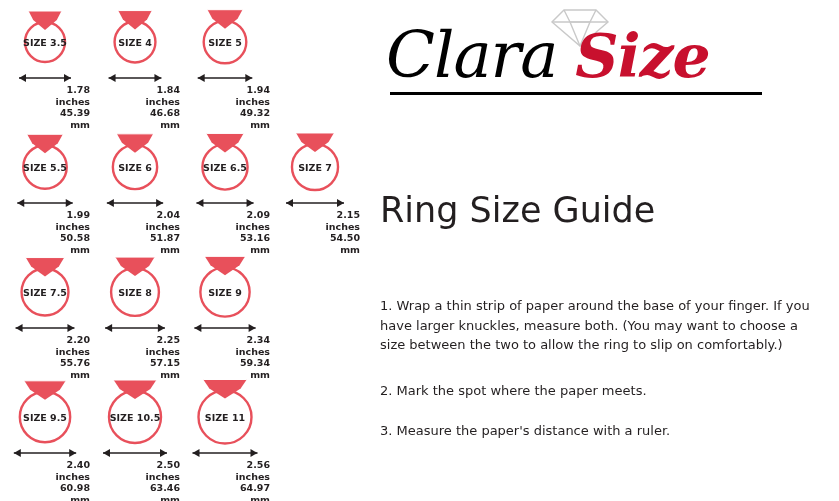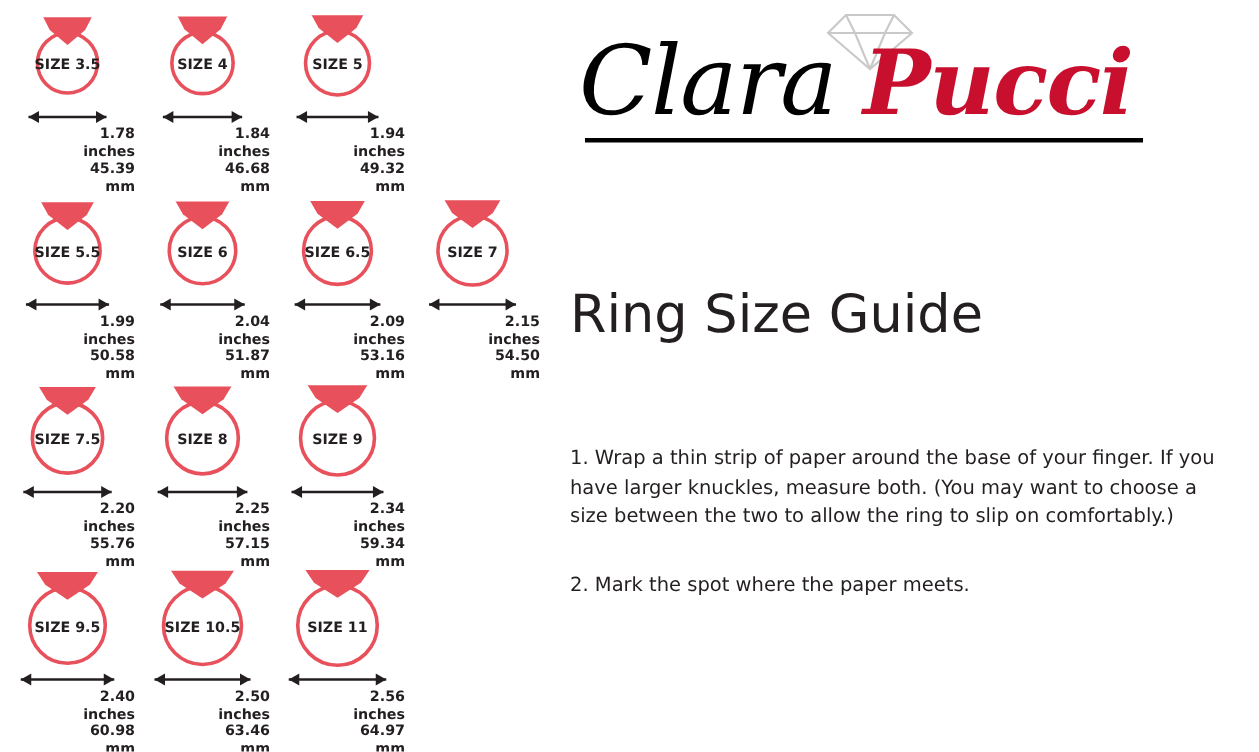--- a/index.html
+++ b/index.html
@@ -363,23 +363,24 @@
     <svg width="400" height="96" viewBox="0 0 400 96" style="position:absolute; left:0; top:0;">
       <g transform="translate(172,2)" fill="none" stroke="#c9c9c9" stroke-width="1.4">
         <path d="M12 4 L44 4 L56 16 L28 40 L0 16 Z"></path>
         <path d="M0 16 L56 16"></path>
         <path d="M12 4 L18 16 L28 40"></path>
         <path d="M44 4 L38 16 L28 40"></path>
         <path d="M18 16 L38 16"></path>
       </g>
     </svg>
     <div style="position:absolute; left:6px; top:14px;">
-      <span class="brand-clara">Clara</span><span style="display:inline-block;width:18px;"></span><span class="brand-pucci">Pucci</span>
+      <span class="brand-clara">Clara</span><span style="display:inline-block;width:18px;"></span><span class="brand-pucci">Size</span>
     </div>
     <div class="brand-line"></div>
   </div>
 
   <div id="guide-title">Ring Size Guide</div>
 
   <div class="guide-step" style="top:252px;">1.  Wrap a thin strip of paper around the base of your finger. If you have larger knuckles, measure both. (You may want to choose a size between the two to allow the ring to slip on comfortably.)</div>
   <div class="guide-step" style="top:337px;">2.  Mark the spot where the paper meets.</div>
+  <div class="guide-step" style="top:377px;">3.  Measure the paper's distance with a ruler.</div>
 
 </div>
 
 </body></html>

